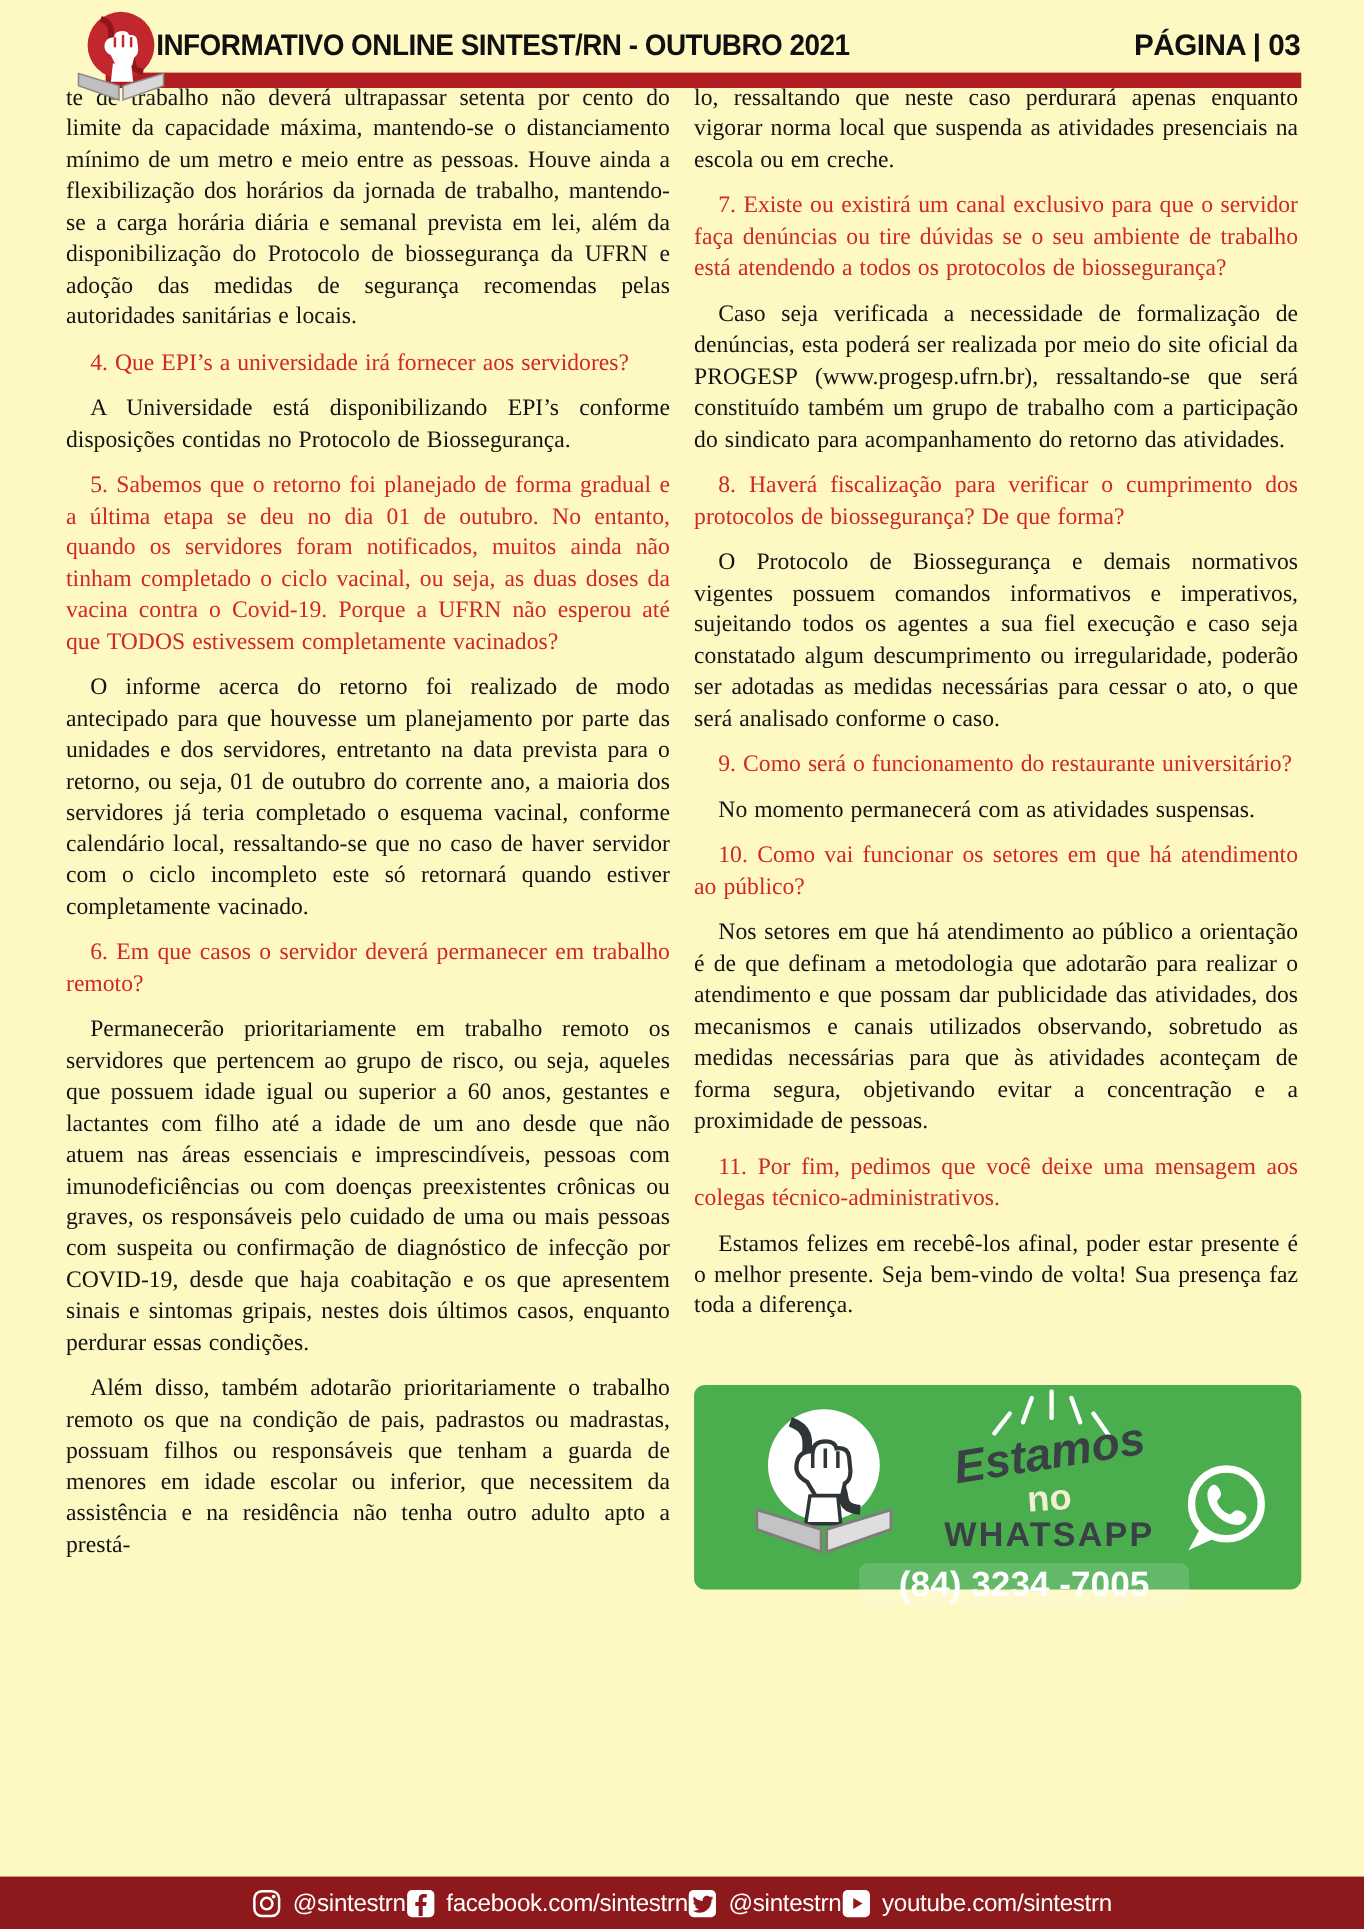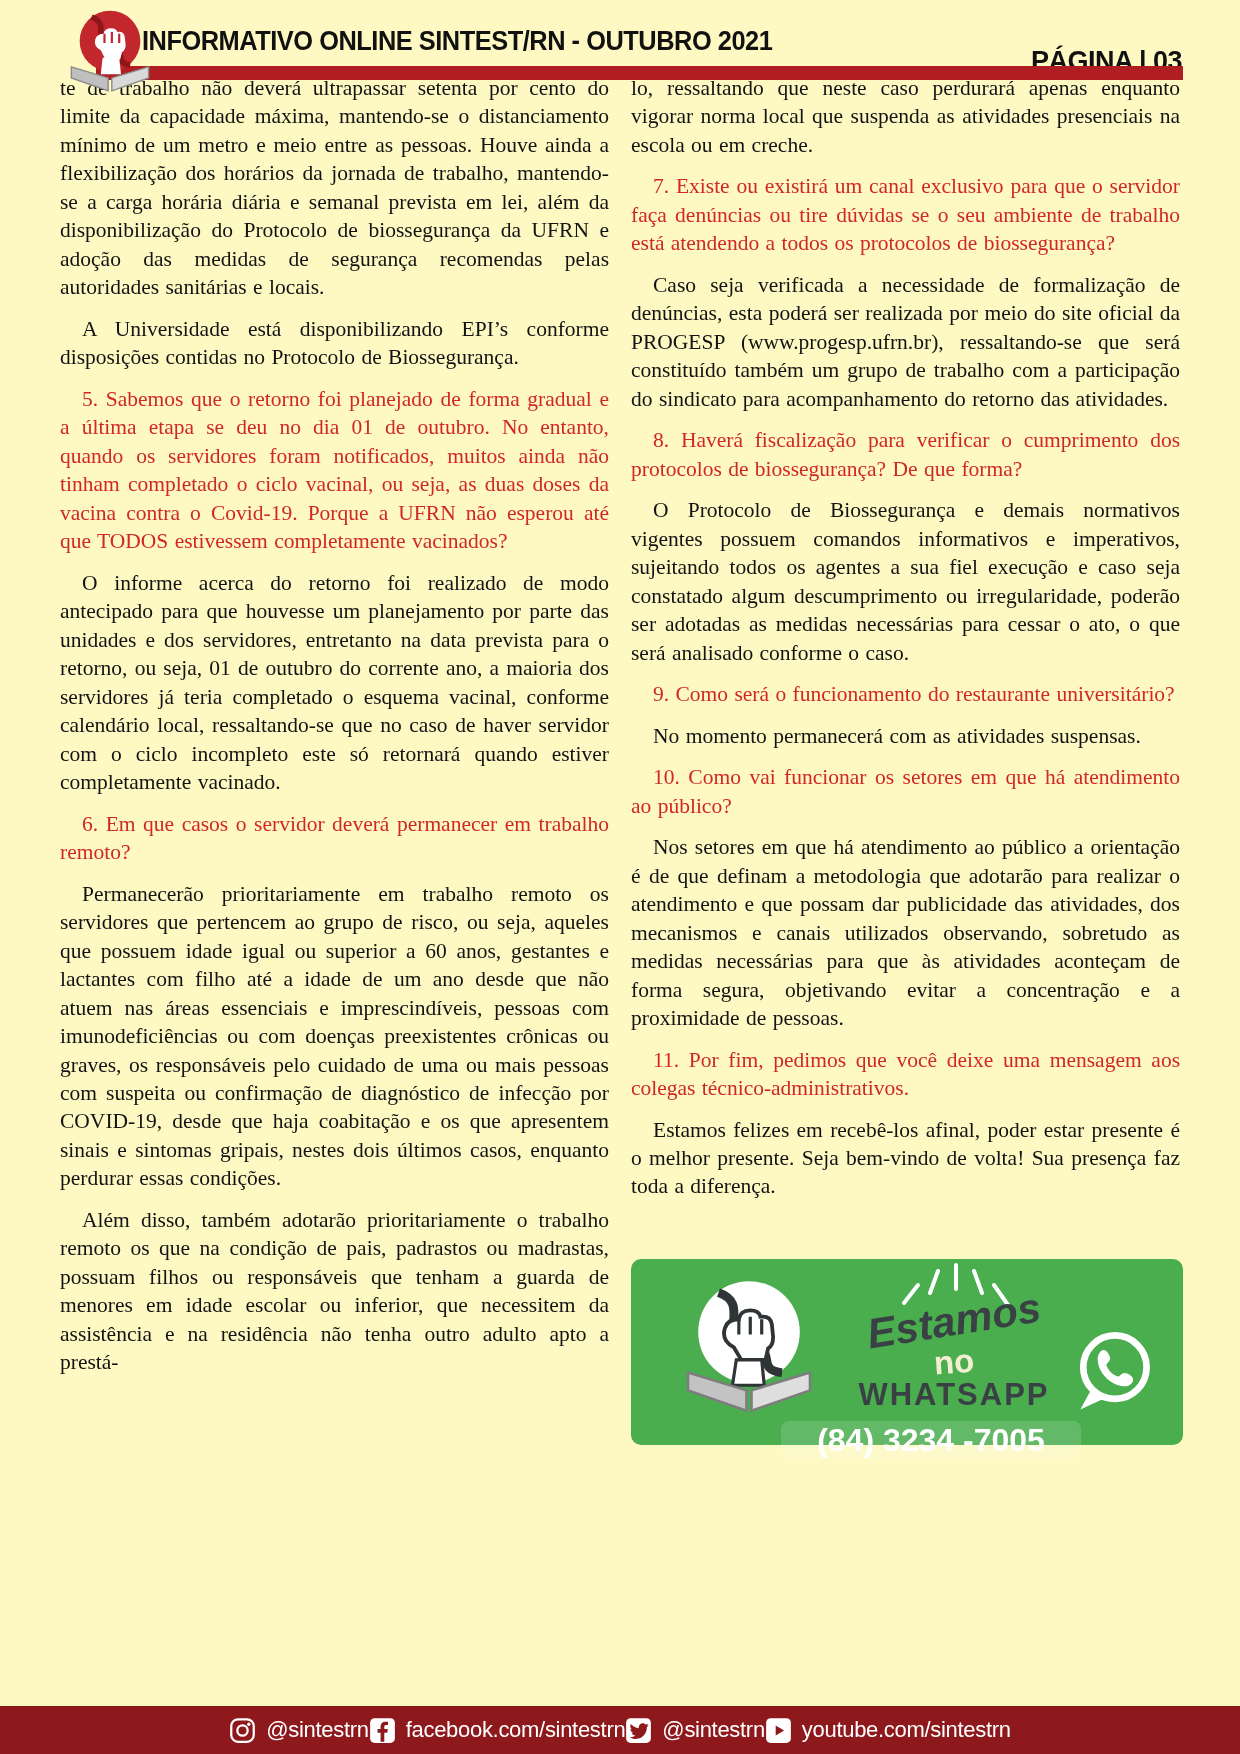--- a/index.html
+++ b/index.html
@@ -4,21 +4,21 @@
 <style>
   html,body{margin:0;padding:0;background:#ffffff;}
   .page{position:relative;width:1240px;height:1754px;background:#fef9c3;overflow:hidden;
         font-family:"Liberation Serif", serif;}
 
   
   .masthead{position:absolute;top:0;left:0;width:100%;height:84px;}
   .mast-title{position:absolute;left:142px;top:26px;font-family:"Liberation Sans",sans-serif;
               font-weight:bold;font-size:27px;letter-spacing:-.5px;color:#111;transform:scaleX(.94);transform-origin:left;}
   .mast-page{position:absolute;right:58px;top:26px;font-family:"Liberation Sans",sans-serif;
-             font-weight:bold;font-size:27px;letter-spacing:-.5px;color:#111;margin-top:20px;}
+             font-weight:bold;font-size:27px;letter-spacing:-.5px;color:#111;}
   .red-rule{position:absolute;left:96px;right:57px;top:66px;height:14px;background:#b01e23;}
   .mast-logo{position:absolute;left:64px;top:6px;z-index:2;}
 
   
   .columns{position:absolute;top:74px;left:60px;width:1120px;display:flex;gap:22px;}
   .col{width:549px;}
   .para{margin:0 0 13px 0;text-align:justify;text-indent:22px;font-size:21.5px;
         line-height:1.325;color:#131313;word-spacing:1px;}
   .para.question{color:#d0262c;margin-top:12px;}
   .para.continued{text-indent:0;}
@@ -63,20 +63,21 @@
       </svg>
     </span>
     <span class="mast-title">INFORMATIVO ONLINE SINTEST/RN - OUTUBRO 2021</span>
     <span class="mast-page">PÁGINA | 03</span>
     <div class="red-rule"></div>
   </div>
 
   <div class="columns">
     <div class="col">
         <p class="para continued">te de trabalho não deverá ultrapassar setenta por cento do limite da capacidade máxima, mantendo-se o distanciamento mínimo de um metro e meio entre as pessoas. Houve ainda a flexibilização dos horários da jornada de trabalho, mantendo-se a carga horária diária e semanal prevista em lei, além da disponibilização do Protocolo de biossegurança da UFRN e adoção das medidas de segurança recomendas pelas autoridades sanitárias e locais.</p>
+        <p class="para question">4. Que EPI’s a universidade irá fornecer aos servidores?</p>
         <p class="para answer">A Universidade está disponibilizando EPI’s conforme disposições contidas no Protocolo de Biossegurança.</p>
         <p class="para question">5. Sabemos que o retorno foi planejado de forma gradual e a última etapa se deu no dia 01 de outubro. No entanto, quando os servidores foram notificados, muitos ainda não tinham completado o ciclo vacinal, ou seja, as duas doses da vacina contra o Covid-19. Porque a UFRN não esperou até que TODOS estivessem completamente vacinados?</p>
         <p class="para answer">O informe acerca do retorno foi realizado de modo antecipado para que houvesse um planejamento por parte das unidades e dos servidores, entretanto na data prevista para o retorno, ou seja, 01 de outubro do corrente ano, a maioria dos servidores já teria completado o esquema vacinal, conforme calendário local, ressaltando-se que no caso de haver servidor com o ciclo incompleto este só retornará quando estiver completamente vacinado.</p>
         <p class="para question">6. Em que casos o servidor deverá permanecer em trabalho remoto?</p>
         <p class="para answer">Permanecerão prioritariamente em trabalho remoto os servidores que pertencem ao grupo de risco, ou seja, aqueles que possuem idade igual ou superior a 60 anos, gestantes e lactantes com filho até a idade de um ano desde que não atuem nas áreas essenciais e imprescindíveis, pessoas com imunodeficiências ou com doenças preexistentes crônicas ou graves, os responsáveis pelo cuidado de uma ou mais pessoas com suspeita ou confirmação de diagnóstico de infecção por COVID-19, desde que haja coabitação e os que apresentem sinais e sintomas gripais, nestes dois últimos casos, enquanto perdurar essas condições.</p>
         <p class="para answer">Além disso, também adotarão prioritariamente o trabalho remoto os que na condição de pais, padrastos ou madrastas, possuam filhos ou responsáveis que tenham a guarda de menores em idade escolar ou inferior, que necessitem da assistência e na residência não tenha outro adulto apto a prestá-</p>
       </div>
     <div class="col">
       <div>
           <p class="para continued">lo, ressaltando que neste caso perdurará apenas enquanto vigorar norma local que suspenda as atividades presenciais na escola ou em creche.</p>

